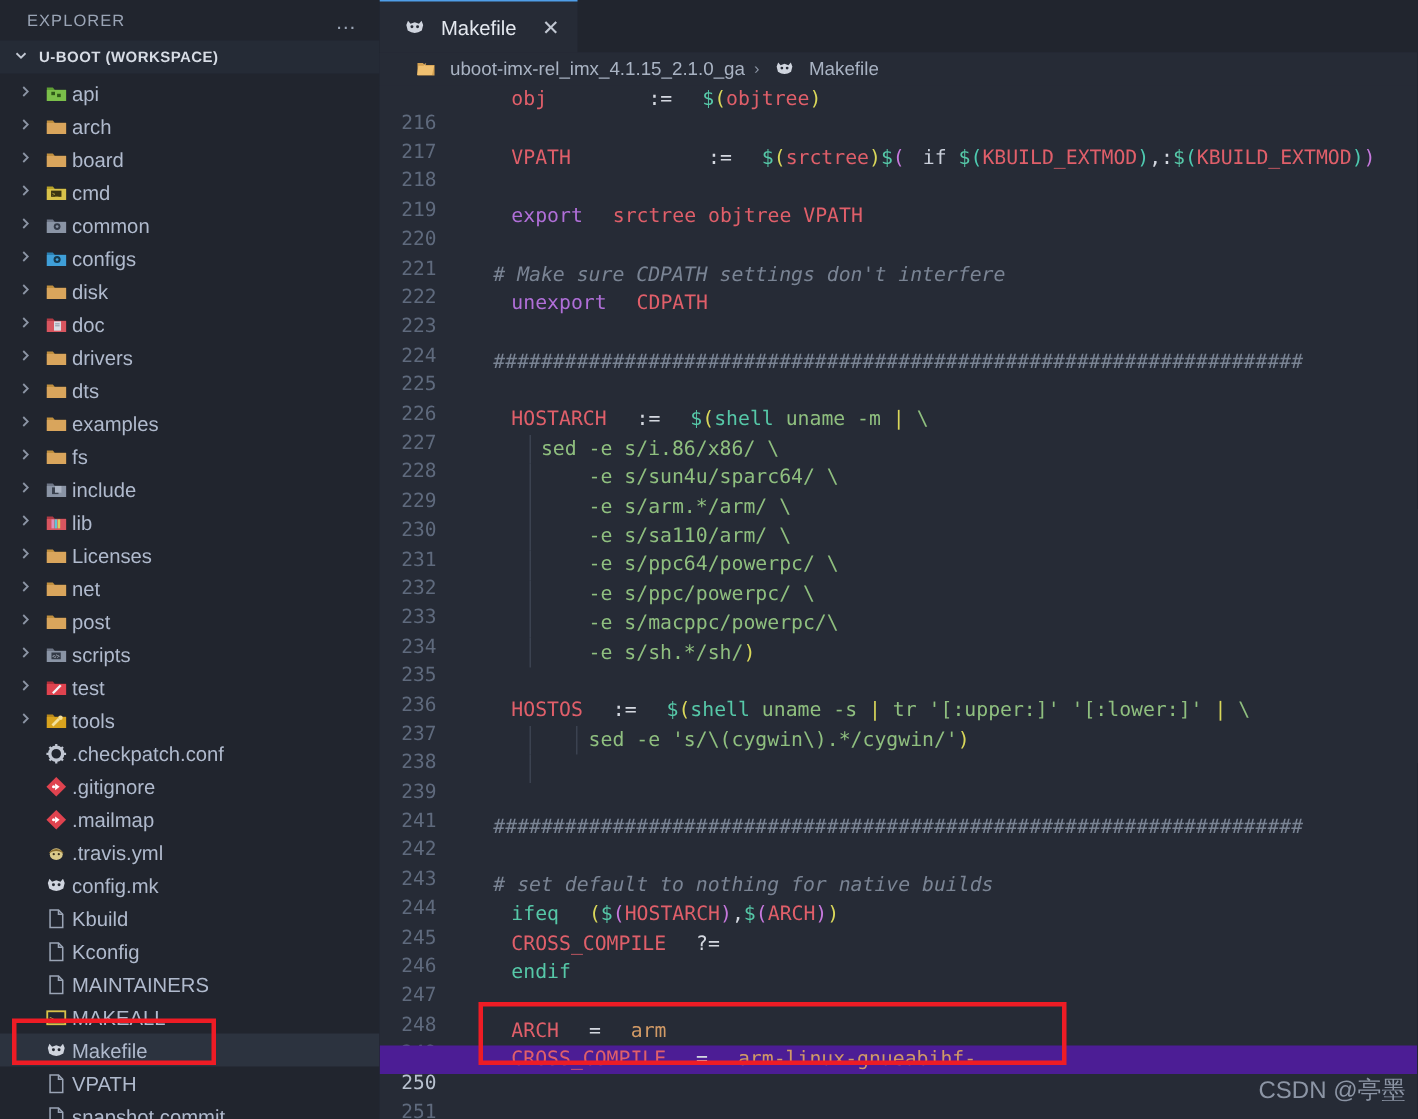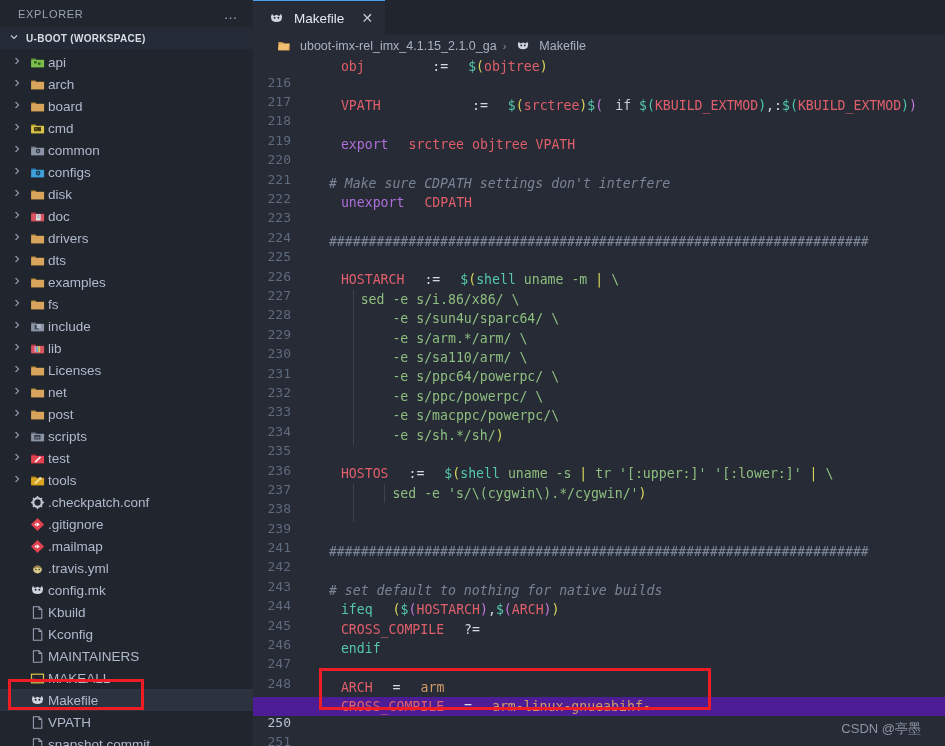--- a/index.html
+++ b/index.html
@@ -134,22 +134,22 @@
     background: #3b4250;
   }
   
   .redbox-code {
     position: absolute;
     left: 66px; top: 668px; width: 392px; height: 42px;
     border: 3px solid #ee1c25;
     pointer-events: none; z-index: 30;
   }
   .watermark {
-    position: absolute; right: 24px; bottom: 8px;
-    font-size: 13px; color: #8c95a5; z-index: 35;
+    position: absolute; right: 8px; bottom: 8px;
+    font-size: 16px; color: #8c95a5; z-index: 35;
     font-family: "Liberation Sans", sans-serif;
   }
 </style>
 </head>
 <body>
 
 <div class="app">
 
   <div class="sidebar">
     <div class="sidebar-header">

